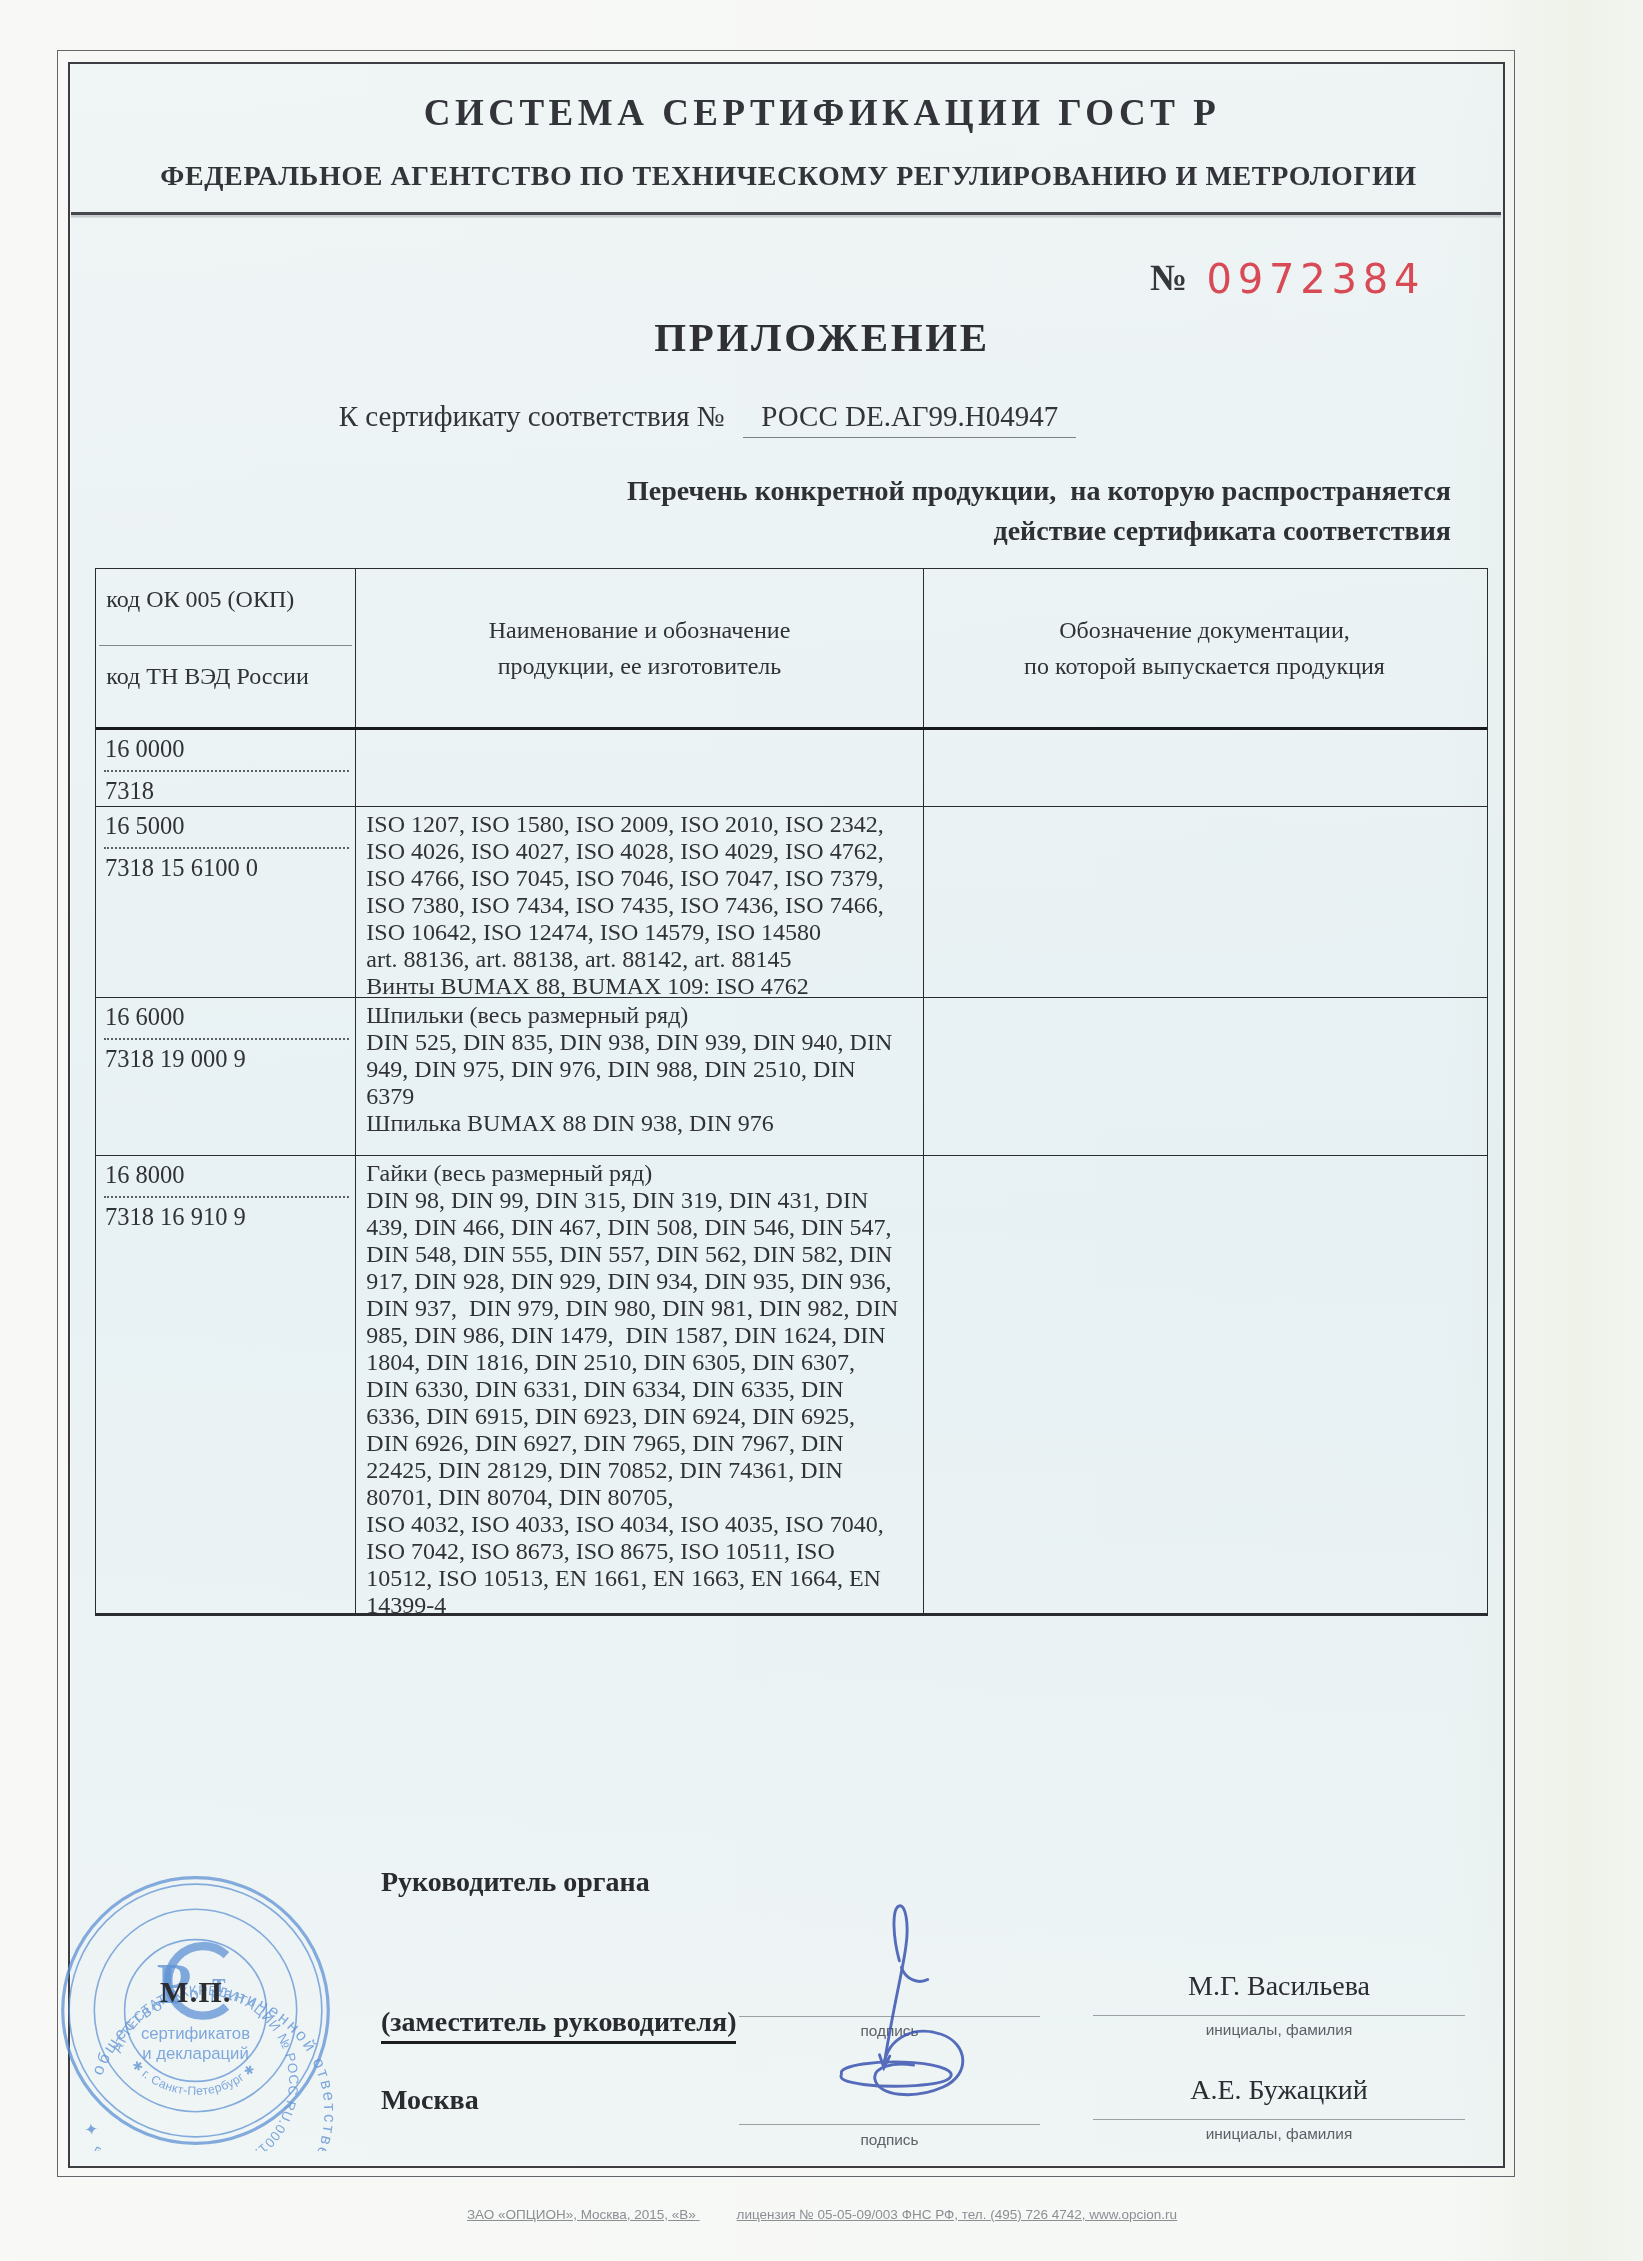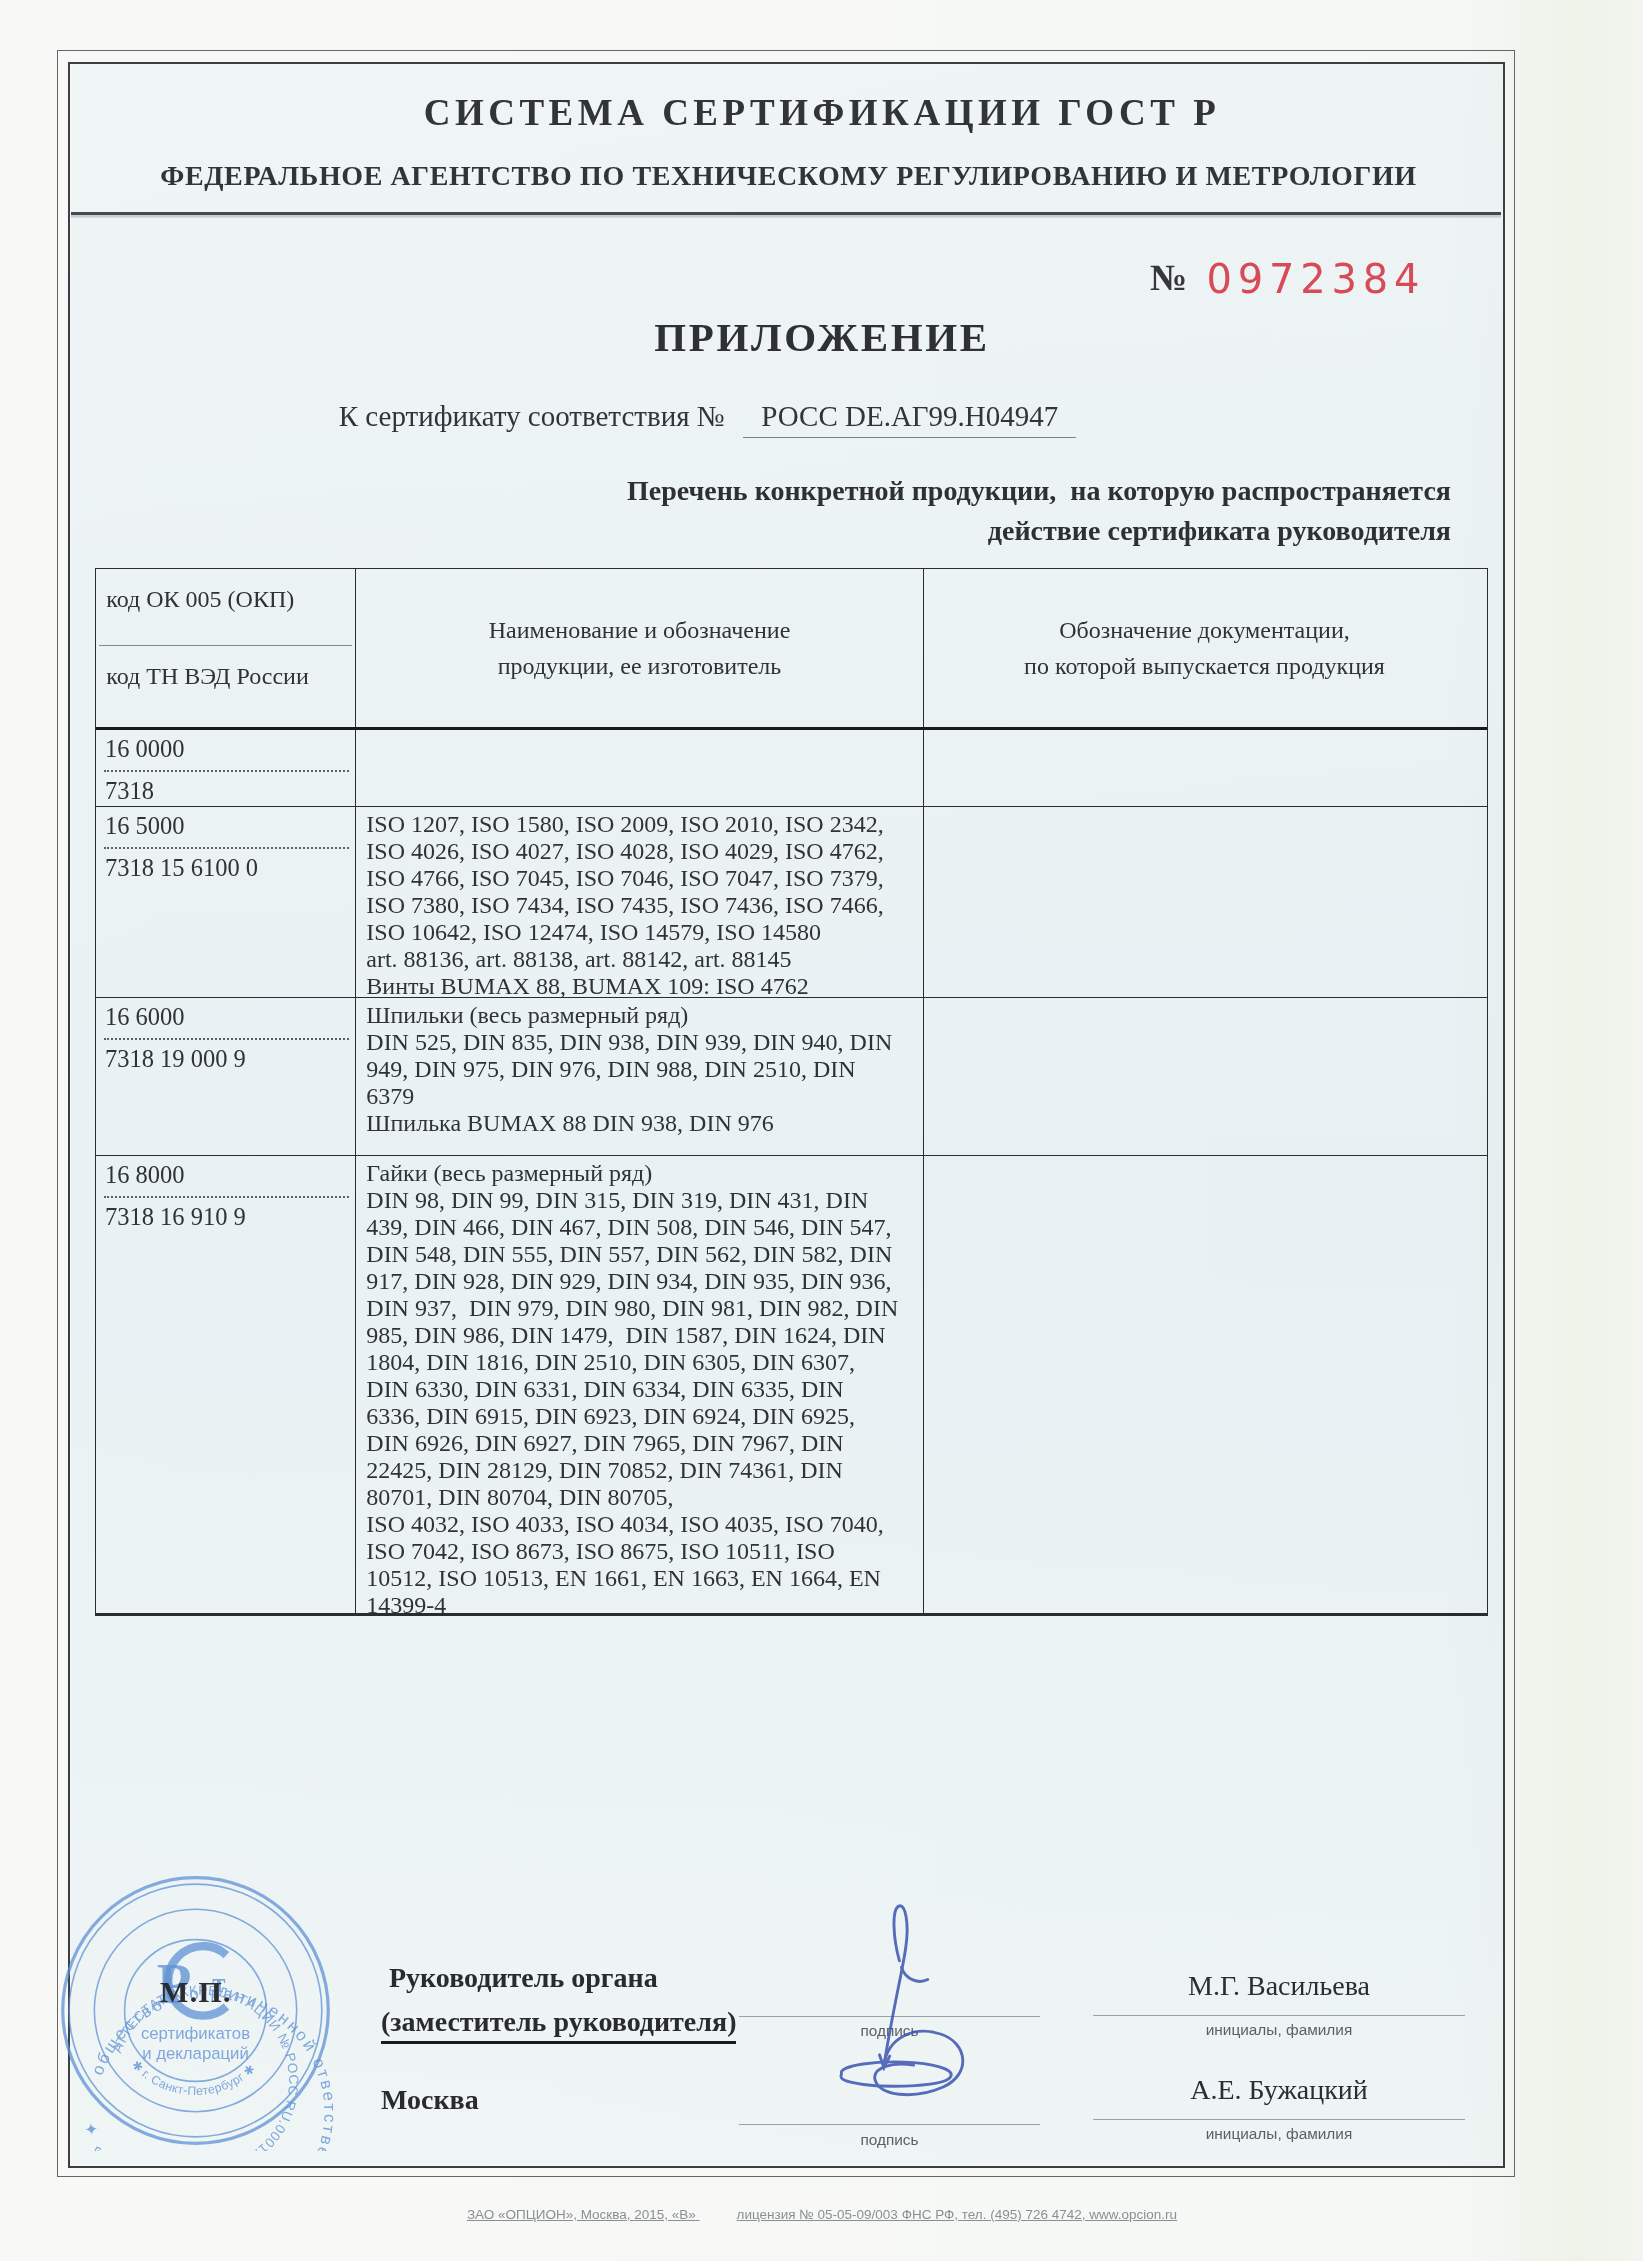--- a/index.html
+++ b/index.html
@@ -51,21 +51,21 @@
   .hc{display:flex;align-items:center;justify-content:center;text-align:center;
     font-size:24px;line-height:1.5;white-space:pre-line;padding:0 13px;}
   .code-cell{padding:3.9px 6.4px 0 7.7px;font-size:24.5px;}
   .code-top{display:block;padding:1.3px 0 6.4px 1.3px;border-bottom:2.6px dotted #5d5f64;}
   .code-bot{display:block;padding:5.1px 0 0 1.3px;}
   .name-cell{padding:3.9px 6.4px 0 10.3px;font-size:24px;line-height:27px;white-space:pre-line;}
   .docs-cell{padding:3.9px 6.4px;}
 
   
   .role{left:381px;font-weight:bold;font-size:28px;color:#2a2b2f;white-space:nowrap;}
-  .role1a{top:1962px;margin-left:8px;}
+  .role1a{top:1866px;}
   .role1b{top:2006px;border-bottom:3.2px solid #1a1b1e;padding-bottom:2.6px;}
   .role2{top:2084px;}
   .sigline{border-bottom:1.3px solid #9aa0a6;}
   .l-sign1{left:739px;top:2016px;width:301px;}
   .l-name1{left:1093px;top:2015px;width:372px;}
   .l-sign2{left:739px;top:2124px;width:301px;}
   .l-name2{left:1093px;top:2119px;width:372px;}
   .sig-sub{font-family:"Liberation Sans","DejaVu Sans",sans-serif;font-size:15.4px;color:#5d6167;
     text-align:center;}
   .s-sign1{left:739px;top:2022px;width:301px;}
@@ -103,21 +103,21 @@
 </div>
 
 <div class="abs title">ПРИЛОЖЕНИЕ</div>
 
 <div class="abs cert-line">
   <span>К сертификату соответствия №</span>
   <span class="cert-no">РОСС DE.АГ99.Н04947</span>
 </div>
 
 <div class="abs subtitle st1">Перечень конкретной продукции,&nbsp; на которую распространяется</div>
-<div class="abs subtitle st2">действие сертификата руководителя</div>
+<div class="abs subtitle st2">действие сертификата соответствия</div>
 
 <div class="abs tbl">
   <div class="thead">
     <div class="cell hc1">
       <span class="lbl-top">код ОК 005 (ОКП)</span>
       <span class="divline"></span>
       <span class="lbl-bot">код ТН ВЭД России</span>
     </div>
     <div class="cell hc">Наименование и обозначение
 продукции, ее изготовитель</div>

